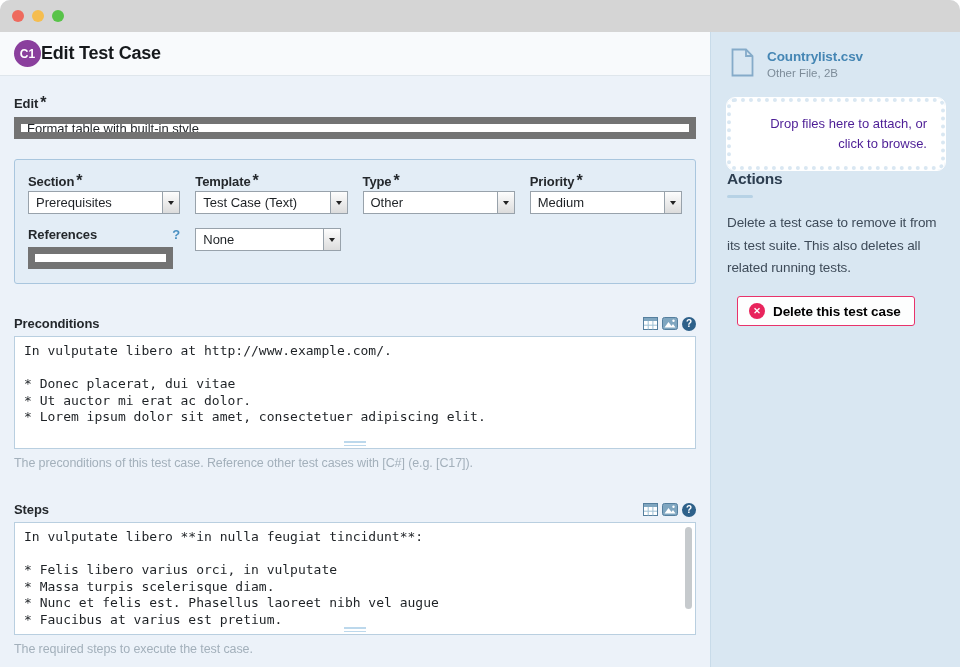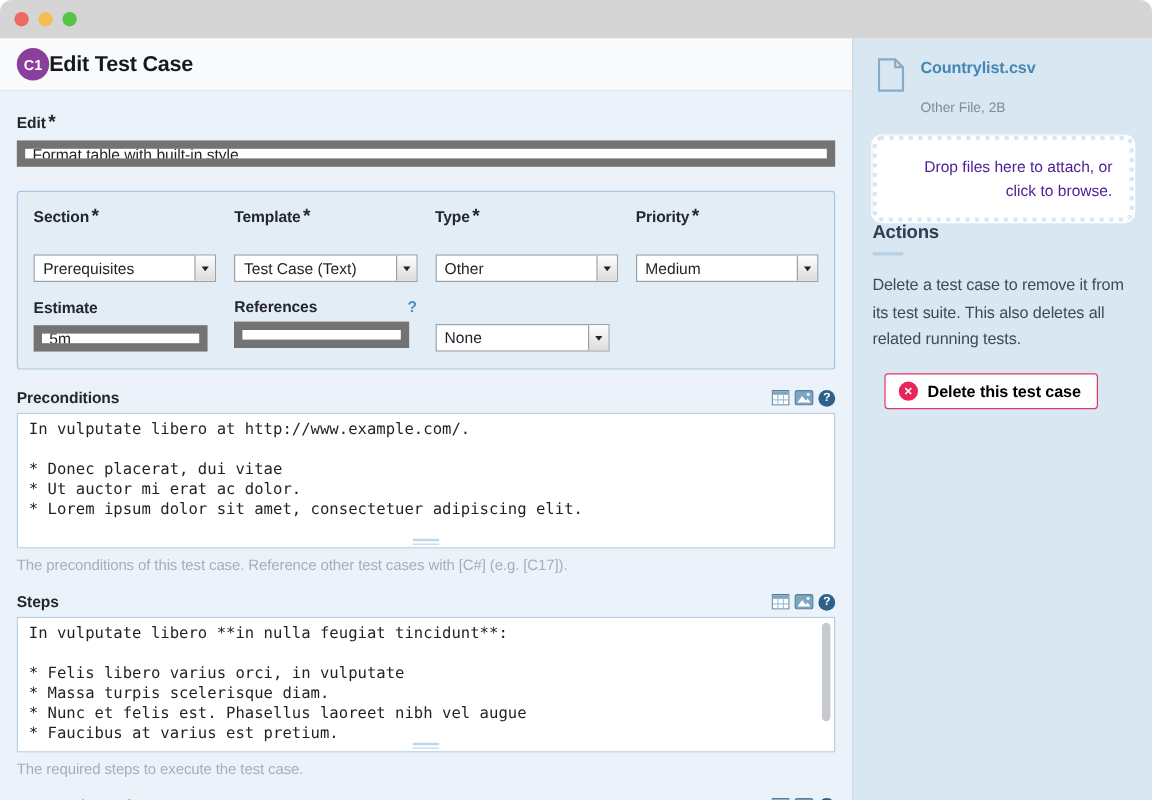--- a/index.html
+++ b/index.html
@@ -31,28 +31,28 @@
   .text-input { width:100%; height:22px; background:#fff; border:7px solid #737373; font-family:"Liberation Sans",sans-serif; font-size:13px; color:#1e2226; padding:2px 6px; margin-top:5px; outline:none; }
 
   
   .fieldset { margin-top:20px; background:#e3edf6; border:1px solid #a9c6de; border-radius:3px; padding:12px 13px 14px 13px; }
   .frow { display:grid; grid-template-columns:1fr 1fr 1fr 1fr; column-gap:15px; }
   .frow + .frow { margin-top:13px; }
   .fcell {}
   .fcell-labelrow { display:flex; justify-content:space-between; align-items:baseline; }
   .help-link { color:#4a90c2; font-size:13px; font-weight:bold; text-decoration:none; cursor:pointer; }
 
-  .select { margin-top:22px; height:23px; background:#fff; border:1px solid #98a2ab; display:flex; align-items:center; justify-content:space-between; cursor:pointer; overflow:hidden; }
+  .select { margin-top:1px; height:23px; background:#fff; border:1px solid #98a2ab; display:flex; align-items:center; justify-content:space-between; cursor:pointer; overflow:hidden; }
   .select-value { font-size:13px; color:#1e2226; padding:0 7px; white-space:nowrap; }
   .select-btn { width:17px; height:100%; border-left:1px solid #98a2ab; background:linear-gradient(#fdfdfd,#dcdcdc); display:flex; align-items:center; justify-content:center; flex:none; }
   .select-btn .car { width:0; height:0; border-left:3.5px solid transparent; border-right:3.5px solid transparent; border-top:4.5px solid #222; }
   .half { width:calc(100% - 7px); }
 
   
-  .sec-head { display:flex; align-items:center; justify-content:space-between; margin-top:16px; margin-bottom:5px; }
+  .sec-head { display:flex; align-items:center; justify-content:space-between; margin-top:32px; margin-bottom:5px; }
   .sec-icons { display:flex; align-items:center; gap:4px; }
   .icon-btn { cursor:pointer; display:flex; }
   .help-circle { width:14px; height:14px; border-radius:50%; background:#2e618a; color:#fff; font-size:10px; font-weight:bold; display:flex; align-items:center; justify-content:center; cursor:pointer; }
 
   .ta-wrap { position:relative; }
   textarea.mono {
     width:100%; height:113px; background:#fff; border:1px solid #b9cfe0;
     font-family:"DejaVu Sans Mono","Liberation Mono",monospace; font-size:13px; line-height:16.5px;
     color:#1e2226; padding:6px 9px; resize:none; overflow:hidden; outline:none; display:block;
   }
@@ -61,21 +61,21 @@
   .scroll-thumb { position:absolute; top:5px; right:4px; width:7px; height:82px; border-radius:4px; background:#c6cacd; }
 
   .sec-help { margin-top:7px; font-size:12.5px; color:#a3b0bb; letter-spacing:-0.1px; }
 
   
   .sidebar { flex:1; background:#d9e7f2; border-left:1px solid #c8dbe9; padding:16px 15px 0 16px; }
 
   .attachment { display:flex; gap:13px; align-items:flex-start; padding-left:4px; }
   .att-texts { padding-top:1px; }
   .att-name { color:#4586b4; font-size:13.5px; font-weight:bold; letter-spacing:-0.1px; cursor:pointer; }
-  .att-meta { color:#7d8c99; font-size:11.5px; margin-top:20px; }
+  .att-meta { color:#7d8c99; font-size:11.5px; margin-top:3px; }
 
   .dropzone { margin-top:17px; background:#fff; border:4px dotted #d9e7f2; outline:1px solid #fff; border-radius:8px; padding:12px 14px; text-align:right; font-size:13px; color:#4c1d95; line-height:1.55; cursor:pointer; box-shadow:0 0 0 1px #fff inset; }
 
   .actions-h { font-size:15.5px; font-weight:bold; color:#2d3e50; letter-spacing:-0.2px; }
   .actions-rule { width:26px; height:3px; background:#b7d2e5; margin-top:7px; border-radius:2px; }
   .actions-p { margin-top:14px; font-size:13.5px; color:#3e4b59; line-height:1.65; letter-spacing:-0.1px; max-width:222px; }
 
   .delete-btn { margin:17px 0 0 10px; display:inline-flex; align-items:center; gap:8px; background:#fdfefe; border:1px solid #e8336b; border-radius:3px; padding:6px 13px 6px 11px; cursor:pointer; }
   .delete-btn .x-circle { width:16px; height:16px; border-radius:50%; background:#e8245c; color:#fff; font-size:9px; font-weight:bold; display:flex; align-items:center; justify-content:center; }
   .delete-btn .dlabel { color:#000000; font-size:13.5px; font-weight:bold; letter-spacing:-0.1px; }
@@ -140,24 +140,20 @@
               <div class="select">
                 <span class="select-value">Medium</span>
                 <span class="select-btn">
                     <span class="car"></span>
                   </span>
               </div>
             </div>
           </div>
 
           <div class="frow">
-            <div class="fcell">
-              <div><span class="field-label">Estimate</span></div>
-              <input class="text-input half" type="text" value="5m" style="">
-            </div>
             <div class="fcell">
               <div class="fcell-labelrow">
                 <span class="field-label">References</span>
                 <a class="help-link">?</a>
               </div>
               <input class="text-input half" type="text" value="" style="">
             </div>
             <div class="fcell">
               <div class="select" style="width:calc(100% - 7px);">
                 <span class="select-value">None</span>

